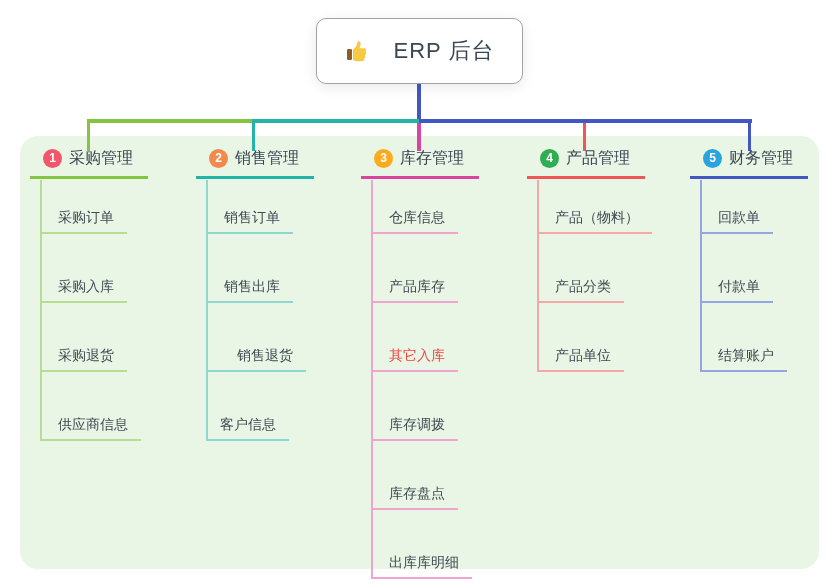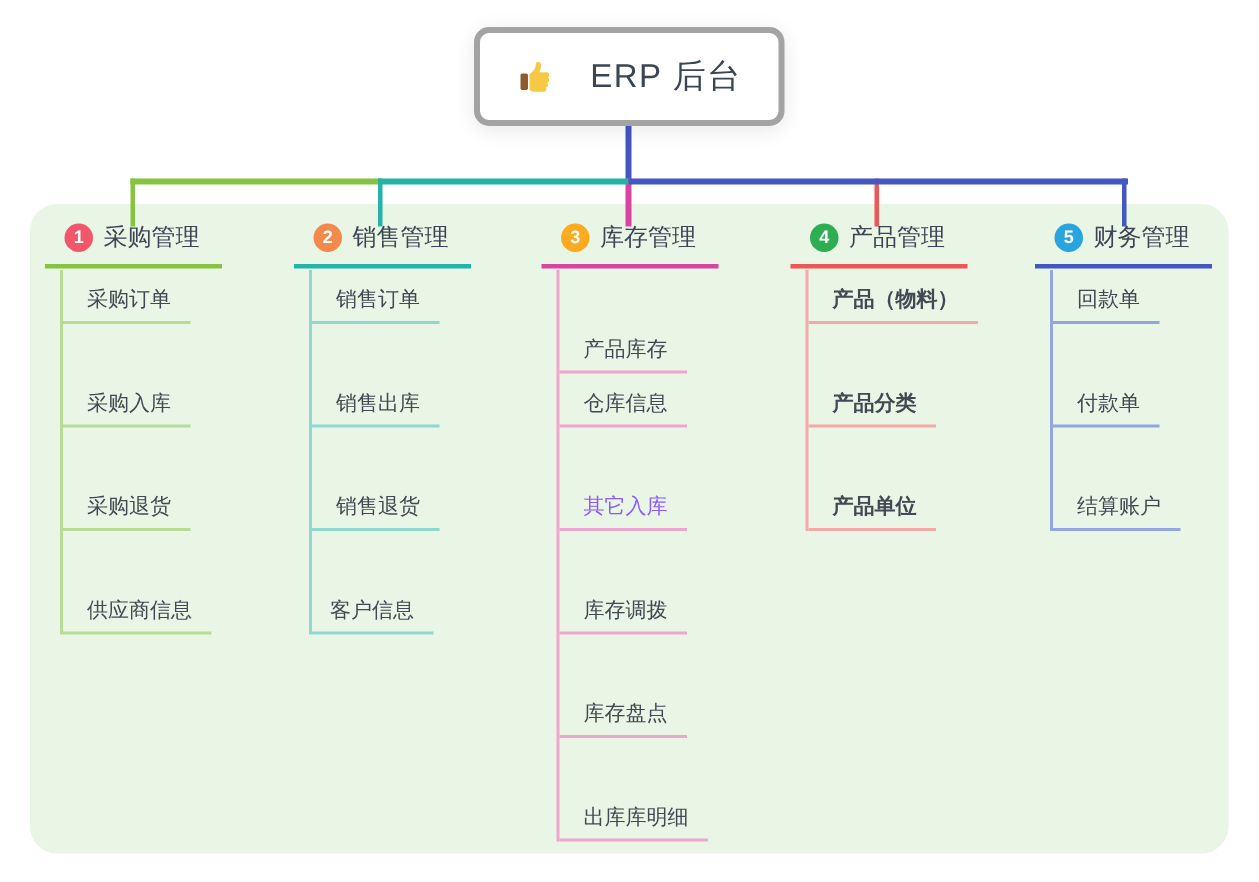--- a/index.html
+++ b/index.html
@@ -6,21 +6,21 @@
   #canvas{
     position:relative;width:839px;height:588px;overflow:hidden;background:#ffffff;
     font-family:"Liberation Sans","DejaVu Sans",sans-serif;
   }
   .panel{
     position:absolute;left:20px;top:136px;width:799px;height:433px;
     border-radius:18px;
   }
   .root-card{
     position:absolute;left:316px;top:18px;width:207px;height:66px;
-    background:#ffffff;border:4px solid #a3a3a3;border-radius:10px;
+    background:#ffffff;border:1px solid #a3a3a3;border-radius:10px;
     box-shadow:0 3px 14px rgba(0,0,0,0.09);
     display:flex;align-items:center;justify-content:center;gap:25px;
     box-sizing:border-box;
     text-align:right;
   }
   .root-label{font-size:22px;font-weight:500;letter-spacing:1px;}
   .vline,.hline{position:absolute;}
   .branch-header{
     position:absolute;height:33px;box-sizing:border-box;
     display:flex;align-items:center;padding:0 0 6px 13px;
@@ -30,21 +30,21 @@
     color:#ffffff;font-size:12px;font-weight:bold;
     display:flex;align-items:center;justify-content:center;
   }
   .branch-label{font-size:16px;font-weight:500;}
   .children{position:absolute;box-sizing:border-box;}
   .child-row{
     height:69px;box-sizing:border-box;width:max-content;
     display:flex;align-items:flex-end;
     padding:0 13px 5px 16px;
   }
-  .child-row.first{height:36px;}
+  .child-row.first{height:54px;}
   .child-label{font-size:14px;white-space:nowrap;}
 </style>
 </head>
 <body>
 
 <div id="canvas">
   <div class="panel" style="background: rgb(233, 245, 229);"></div>
 
   <div id="lines">
       <div class="vline" style="left: 417.3px; top: 83px; width: 3.5px; height: 39.5px; background: rgb(66, 87, 194);"></div>
@@ -92,55 +92,55 @@
         <span class="branch-label" style="color: rgb(59, 70, 84);">销售管理</span>
       </div>
       <div class="children" style="left: 206px; top: 179.5px; border-left: 2.5px solid rgb(142, 216, 208);">
         <div class="child-row first" style="border-bottom: 2.5px solid rgb(142, 216, 208);">
           <span class="child-label" style="color: rgb(63, 74, 82);">销售订单</span>
         </div>
         <div class="child-row" style="border-bottom: 2.5px solid rgb(142, 216, 208);">
           <span class="child-label" style="color: rgb(63, 74, 82);">销售出库</span>
         </div>
         <div class="child-row" style="border-bottom: 2.5px solid rgb(142, 216, 208);">
-          <span class="child-label" style="color: rgb(63, 74, 82);">销售退货</span>
+          <span class="child-label" style="color: rgb(63, 74, 82); margin-left: 13px;">销售退货</span>
         </div>
         <div class="child-row" style="border-bottom: 2.5px solid rgb(142, 216, 208); padding-left: 12px;">
           <span class="child-label" style="color: rgb(63, 74, 82);">客户信息</span>
         </div>
       </div>
       <div class="branch-header" style="left: 361px; top: 146px; width: 118px; border-bottom: 3.5px solid rgb(217, 68, 160);">
         <span class="badge" style="background: rgb(251, 171, 29);">3</span>
         <span class="branch-label" style="color: rgb(59, 70, 84);">库存管理</span>
       </div>
       <div class="children" style="left: 371px; top: 179.5px; border-left: 2.5px solid rgb(239, 166, 206);">
-        <div class="child-row" style="border-bottom: 2.5px solid rgb(239, 166, 206);">
-          <span class="child-label" style="color: rgb(63, 74, 82);">产品库存</span>
-        </div>
         <div class="child-row first" style="border-bottom: 2.5px solid rgb(239, 166, 206);">
           <span class="child-label" style="color: rgb(63, 74, 82);">仓库信息</span>
         </div>
         <div class="child-row" style="border-bottom: 2.5px solid rgb(239, 166, 206);">
-          <span class="child-label" style="color: #8b5cf6;">其它入库</span>
+          <span class="child-label" style="color: rgb(63, 74, 82);">产品库存</span>
+        </div>
+        <div class="child-row" style="border-bottom: 2.5px solid rgb(239, 166, 206);">
+          <span class="child-label" style="color: #ef4444;">其它入库</span>
         </div>
         <div class="child-row" style="border-bottom: 2.5px solid rgb(239, 166, 206);">
           <span class="child-label" style="color: rgb(63, 74, 82);">库存调拨</span>
         </div>
         <div class="child-row" style="border-bottom: 2.5px solid rgb(239, 166, 206);">
           <span class="child-label" style="color: rgb(63, 74, 82);">库存盘点</span>
         </div>
         <div class="child-row" style="border-bottom: 2.5px solid rgb(239, 166, 206);">
           <span class="child-label" style="color: rgb(63, 74, 82);">出库库明细</span>
         </div>
       </div>
       <div class="branch-header" style="left: 527px; top: 146px; width: 118px; border-bottom: 3.5px solid rgb(239, 86, 86);">
         <span class="badge" style="background: rgb(47, 173, 82);">4</span>
         <span class="branch-label" style="color: rgb(59, 70, 84);">产品管理</span>
       </div>
-      <div class="children" style="left: 537px; top: 179.5px; border-left: 2.5px solid rgb(246, 168, 168); font-weight: bold;">
+      <div class="children" style="left: 537px; top: 179.5px; border-left: 2.5px solid rgb(246, 168, 168);">
         <div class="child-row first" style="border-bottom: 2.5px solid rgb(246, 168, 168);">
           <span class="child-label" style="color: rgb(63, 74, 82);">产品（物料）</span>
         </div>
         <div class="child-row" style="border-bottom: 2.5px solid rgb(246, 168, 168); justify-content: flex-end;">
           <span class="child-label" style="color: rgb(63, 74, 82);">产品分类</span>
         </div>
         <div class="child-row" style="border-bottom: 2.5px solid rgb(246, 168, 168);">
           <span class="child-label" style="color: rgb(63, 74, 82);">产品单位</span>
         </div>
       </div>

